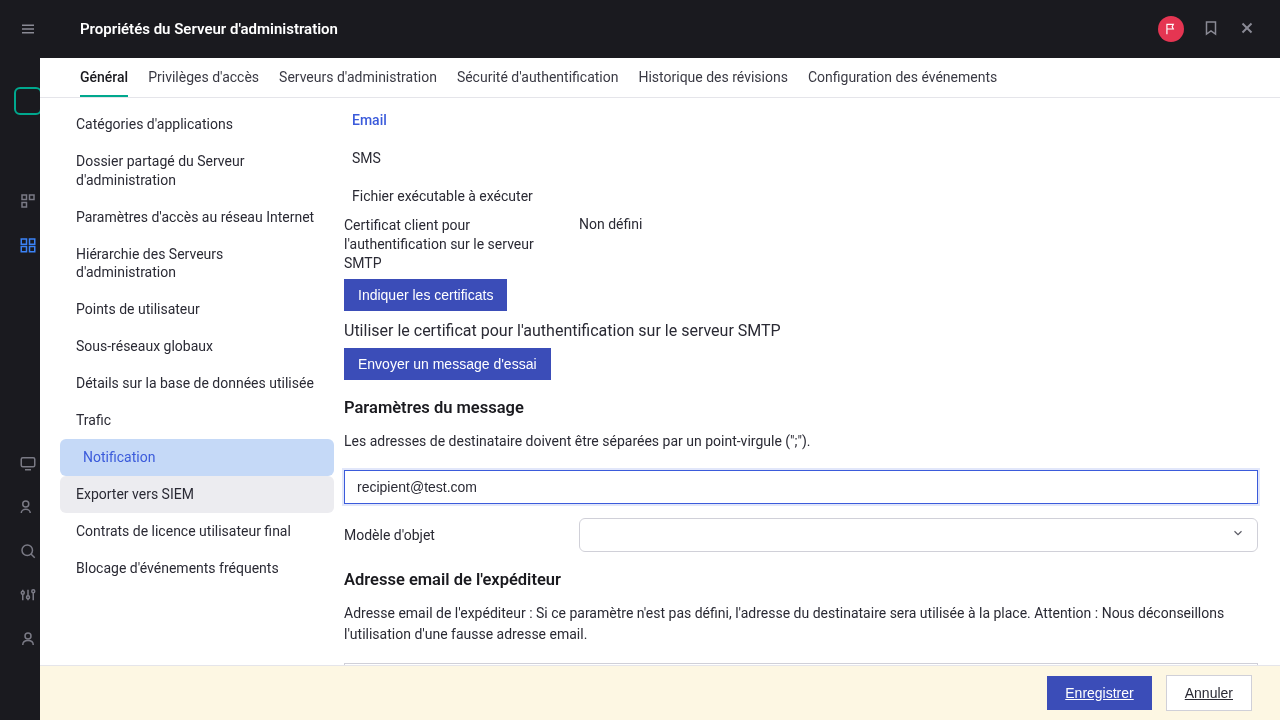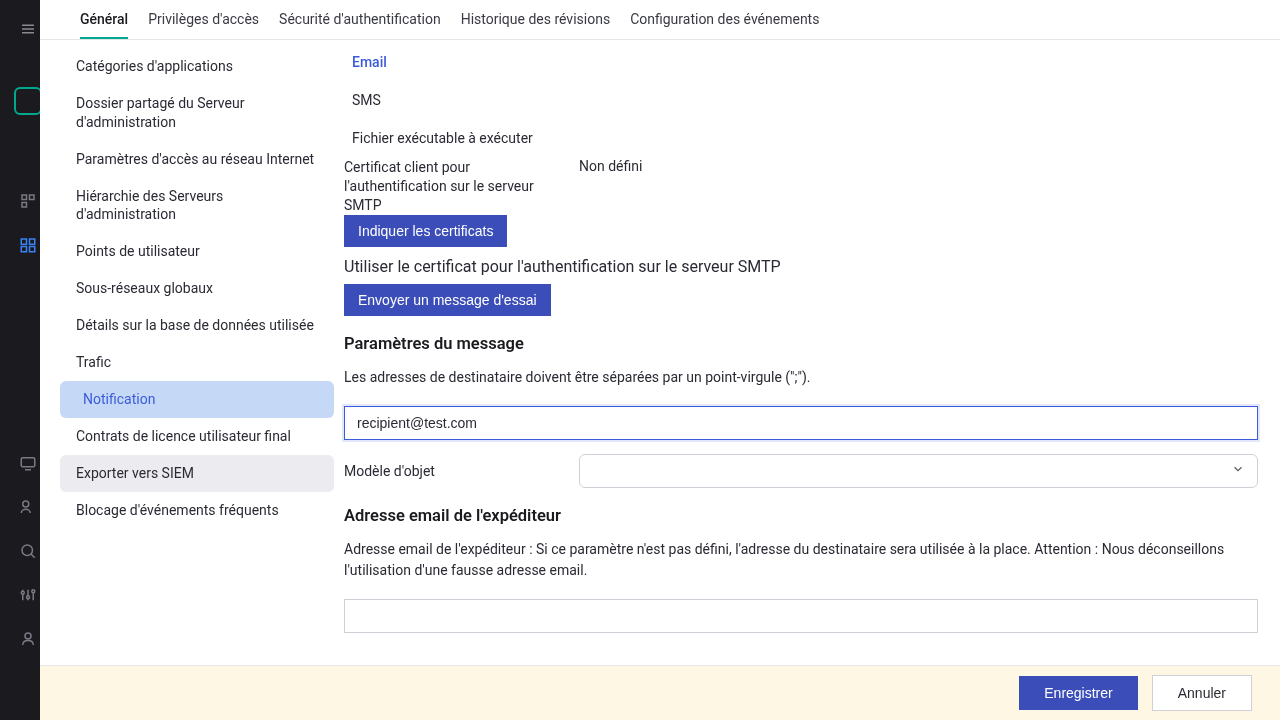--- a/index.html
+++ b/index.html
@@ -31,36 +31,36 @@
 .sidebar-item.multiline { padding-top: 9px; padding-bottom: 9px; }
 .sidebar-item.active { background: #c5d9f7; color: #3b5bdb; padding-left: 23px; }
 .sidebar-item.hover { background: #ececf0; }
 
 .main { flex: 1; padding: 0 10px 0 0; overflow-y: auto; position: relative; }
 .sub-tabs { display: flex; gap: 22px; padding: 14px 0 12px 12px; font-size: 14px; flex-direction: column; }
 .sub-tab { color: #2a2a34; cursor: pointer; }
 .sub-tab.active { color: #3b5bdb; font-weight: 500; }
 
 .form-section { padding: 0 12px 20px 4px; }
-.field-row { display: flex; align-items: flex-start; }
+.field-row { display: flex; align-items: flex-start; margin-bottom: 6px; }
 .field-label { width: 235px; padding-right: 16px; color: #2a2a34; font-size: 14px; line-height: 1.4; }
 .field-value { color: #2a2a34; font-size: 14px; }
 .btn { background: #3b4db8; color: #fff; border: none; border-radius: 0; padding: 8px 14px; font-size: 14px; cursor: pointer; font-weight: 500; }
 .btn-secondary { background: #fff; color: #2a2a34; border: 1px solid #d0d0d8; }
 .section-heading { font-size: 16.5px; font-weight: 600; color: #1a1a1f; margin: 18px 0 14px 0; }
 .helper-text { color: #2a2a34; font-size: 14px; margin-bottom: 18px; line-height: 1.5; }
 .form-row { display: flex; align-items: center; margin-bottom: 14px; }
 .form-label { width: 235px; color: #2a2a34; font-size: 14px; }
 .form-input { flex: 1; height: 34px; border: 1px solid #d0d0d8; border-radius: 0; padding: 0 12px; font-size: 14px; color: #2a2a34; outline: none; }
 .form-input.focused { border: 1.5px solid #3b5bdb; box-shadow: 0 0 0 2px rgba(59,91,219,0.15); }
 .form-select { flex: 1; height: 34px; border: 1px solid #d0d0d8; border-radius: 6px; padding: 0 12px; display: flex; align-items: center; justify-content: space-between; cursor: pointer; }
 .chevron svg { width: 14px; height: 14px; color: #5a5a64; }
 
 .footer { height: 55px; background: #fdf7e3; border-top: 1px solid #e5e5ea; display: flex; align-items: center; justify-content: flex-end; padding: 0 28px; gap: 14px; }
-.footer .btn { padding: 9px 25px; }
+.footer .btn { padding: 9px 18px; text-decoration: underline; }
 
 .cert-label-mult { line-height: 1.35; }
 .use-cert-text { color: #2a2a34; font-size: 16px; margin: 10px 0 8px 0; }
 
 
 .sidebar::-webkit-scrollbar, .main::-webkit-scrollbar { width: 6px; }
 .sidebar::-webkit-scrollbar-thumb, .main::-webkit-scrollbar-thumb { background: #d0d0d8; border-radius: 3px; }
 </style>
 </head>
 <body>
@@ -120,42 +120,64 @@
   </div>
   <div class="rail-icon">
     <svg viewBox="0 0 24 24" fill="none" stroke="currentColor" stroke-width="2">
         <circle cx="12" cy="8" r="4"></circle>
         <path d="M5 20c0-4 3-6 7-6s7 2 7 6"></path>
       </svg>
   </div>
 </div>
 
 <div class="modal">
+  <div class="modal-header">
+    <div class="modal-title">Propriétés du Serveur d'administration</div>
+    <div class="header-icons">
+      <div class="flag-badge">
+        <svg viewBox="0 0 24 24" fill="none" stroke="currentColor" stroke-width="2">
+            <path d="M5 21V4h11l-2 4 2 4H5"></path>
+          </svg>
+      </div>
+      <div class="header-icon">
+        <svg viewBox="0 0 24 24" fill="none" stroke="currentColor" stroke-width="2">
+            <path d="M6 4h12v16l-6-4-6 4z"></path>
+          </svg>
+      </div>
+      <div class="header-icon">
+        <svg viewBox="0 0 24 24" fill="none" stroke="currentColor" stroke-width="2.5">
+            <line x1="6" y1="6" x2="18" y2="18"></line>
+            <line x1="18" y1="6" x2="6" y2="18"></line>
+          </svg>
+      </div>
+    </div>
+  </div>
 
   <div class="tabs-row">
     <div class="tab active">Général</div>
     <div class="tab">Privilèges d'accès</div>
+    <div class="tab">Serveurs d'administration</div>
     <div class="tab">Sécurité d'authentification</div>
     <div class="tab">Historique des révisions</div>
     <div class="tab">Configuration des événements</div>
   </div>
 
   <div class="content-area">
     <div class="sidebar">
       <div class="sidebar-item">Catégories d'applications</div>
       <div class="sidebar-item multiline">Dossier partagé du Serveur d'administration</div>
       <div class="sidebar-item multiline">Paramètres d'accès au réseau Internet</div>
       <div class="sidebar-item multiline">Hiérarchie des Serveurs d'administration</div>
       <div class="sidebar-item">Points de utilisateur</div>
       <div class="sidebar-item">Sous-réseaux globaux</div>
       <div class="sidebar-item multiline">Détails sur la base de données utilisée</div>
       <div class="sidebar-item">Trafic</div>
       <div class="sidebar-item active">Notification</div>
+      <div class="sidebar-item hover">Exporter vers SIEM</div>
       <div class="sidebar-item multiline">Contrats de licence utilisateur final</div>
-      <div class="sidebar-item hover">Exporter vers SIEM</div>
       <div class="sidebar-item">Blocage d'événements fréquents</div>
     </div>
 
     <div class="main">
       <div class="sub-tabs">
         <div class="sub-tab active">Email</div>
         <div class="sub-tab">SMS</div>
         <div class="sub-tab">Fichier exécutable à exécuter</div>
       </div>
 

